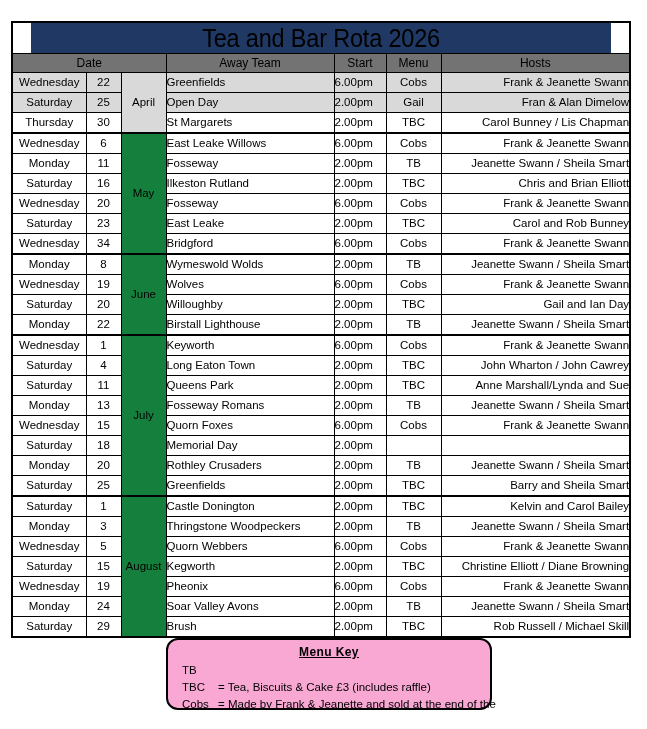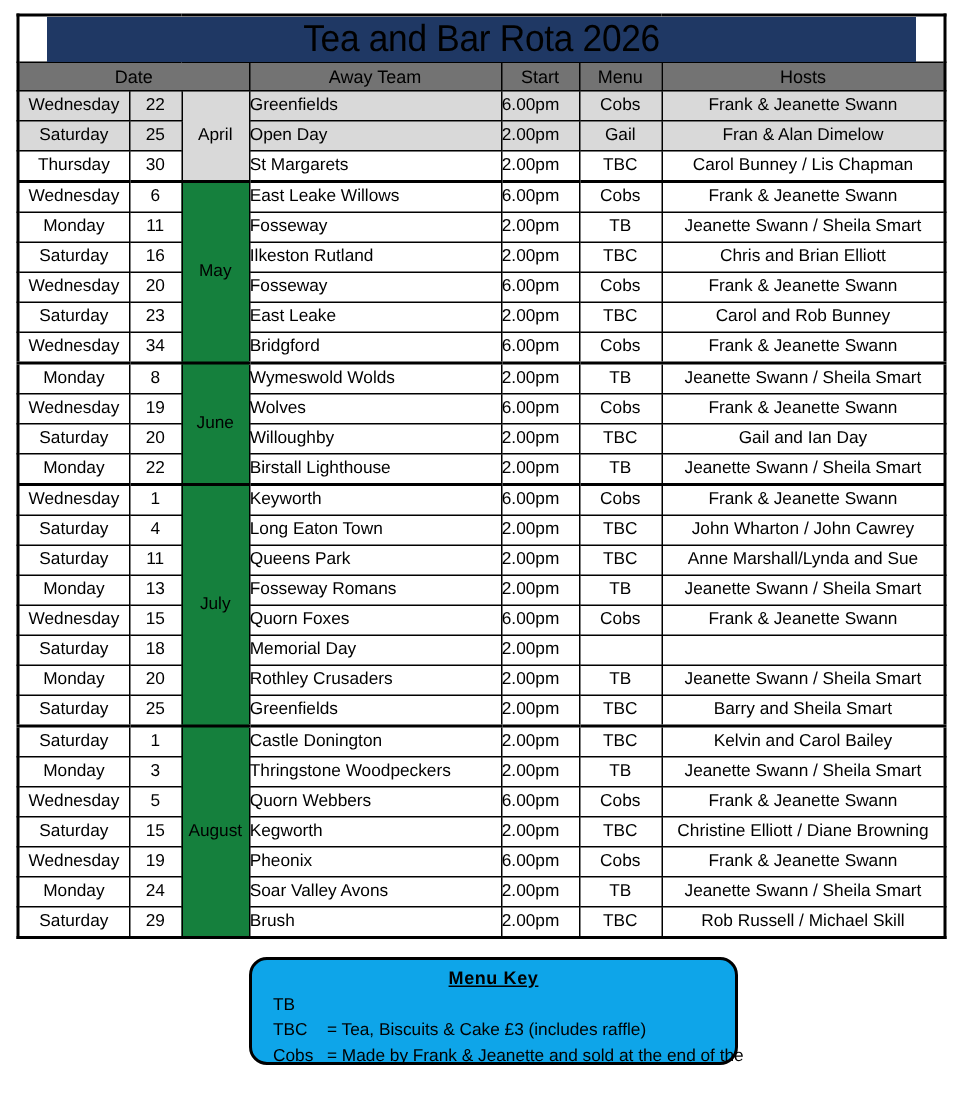--- a/index.html
+++ b/index.html
@@ -11,21 +11,21 @@
     width: 647px;
     height: 729px;
     font-family: "Liberation Sans", sans-serif;
     position: relative;
     overflow: hidden;
   }
 
   #rota-wrap {
     position: absolute;
     left: 11px;
-    top: 9px;
+    top: 21px;
     width: 550px;
   }
 
   table.rota {
     border-collapse: collapse;
     table-layout: fixed;
     width: 618px;
     border: 2px solid #000000;
   }
 
@@ -66,21 +66,21 @@
     line-height: 18px !important;
   }
 
   
   .c-day    { text-align: center; padding-right: 3px; }
   .c-date   { text-align: center; margin-left: 13px; }
   .c-month  { text-align: center; vertical-align: middle; background: #15803d; }
   .c-team   { text-align: left; padding-left: 4px; }
   .c-start  { text-align: left; padding-left: 4px; }
   .c-menu   { text-align: center; }
-  .c-hosts  { text-align: center; padding-left: 4px; }
+  .c-hosts  { text-align: right; padding-left: 4px; }
 
   tr.shaded td { background: #D9D9D9; }
 
   
   tr.group-top > td { border-top: 2px solid #000000; }
 
   
   col.w-day   { width: 74px; }
   col.w-date  { width: 35px; }
   col.w-month { width: 45px; }
@@ -89,21 +89,21 @@
   col.w-menu  { width: 55px; }
   col.w-hosts { width: 189px; }
 
   
   #menu-key {
     position: absolute;
     left: 166px;
     top: 638px;
     width: 326px;
     height: 72px;
-    background: #0ea5e9;
+    background: #f9a8d4;
     border: 2px solid #000000;
     border-radius: 12px;
     box-sizing: border-box;
     font-size: 11.5px;
     color: #000000;
     padding: 5px 0 0 0;
   }
   #menu-key .mk-title {
     text-align: center;
     font-weight: bold;

